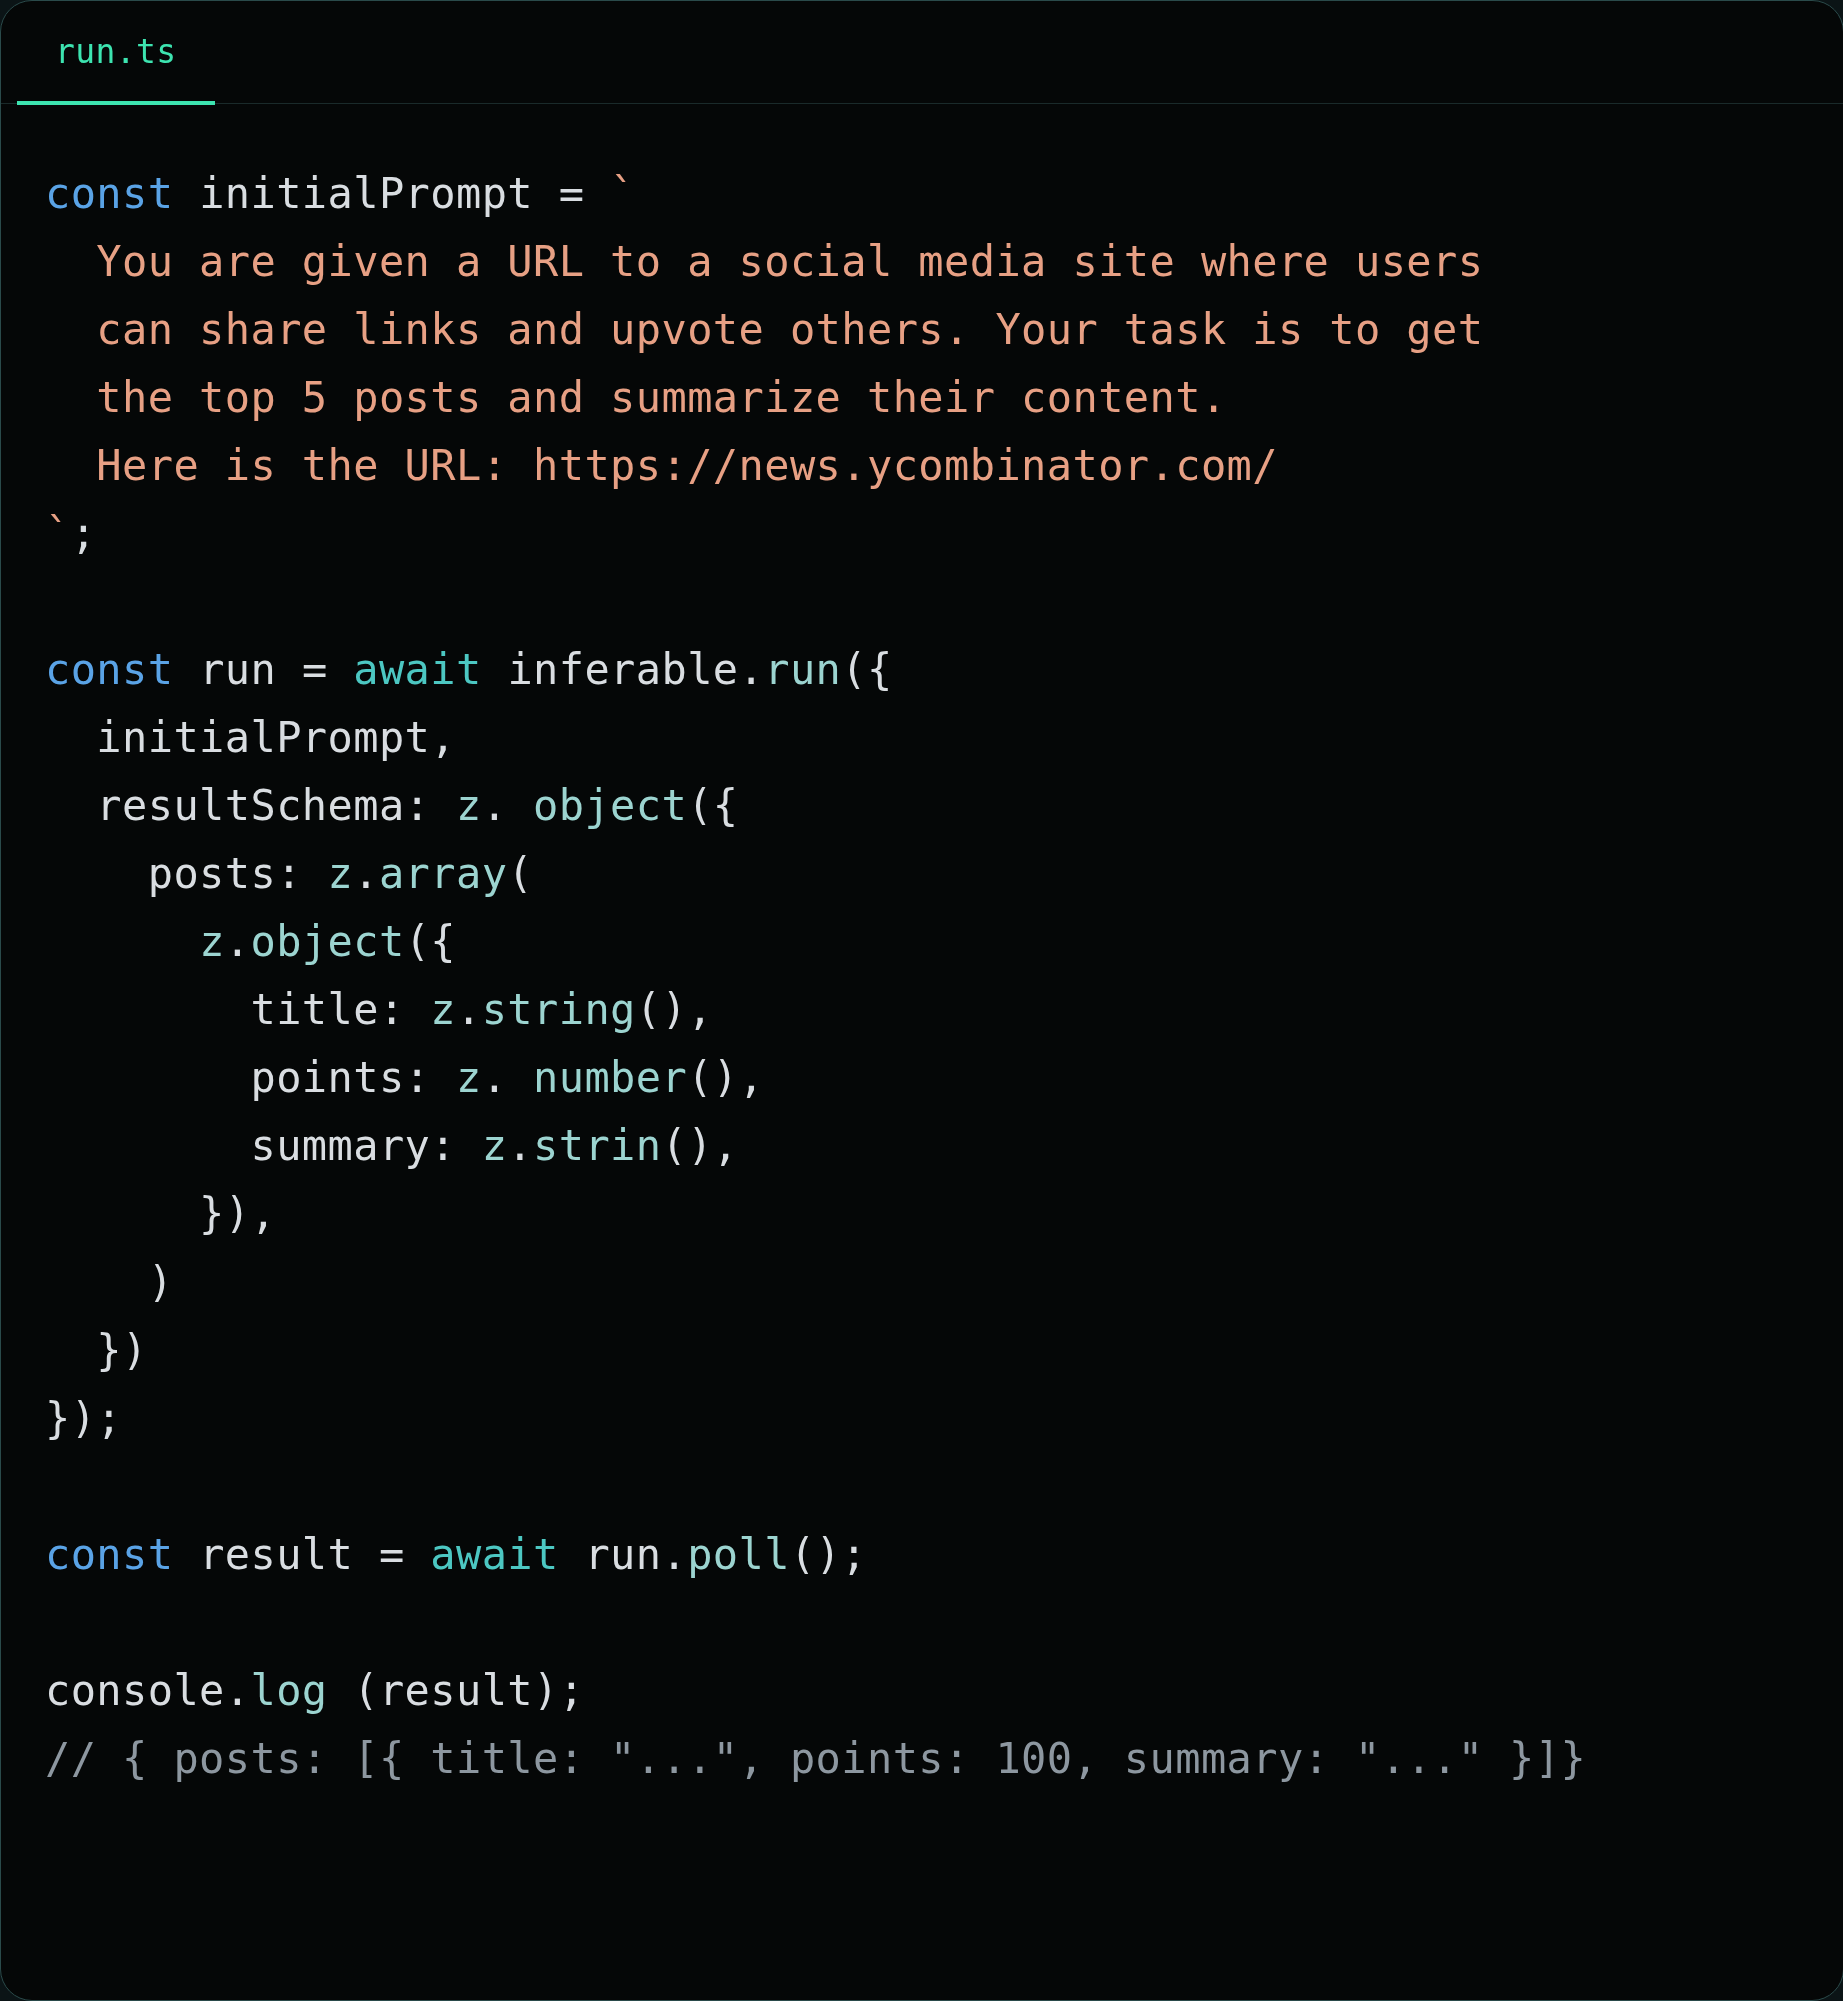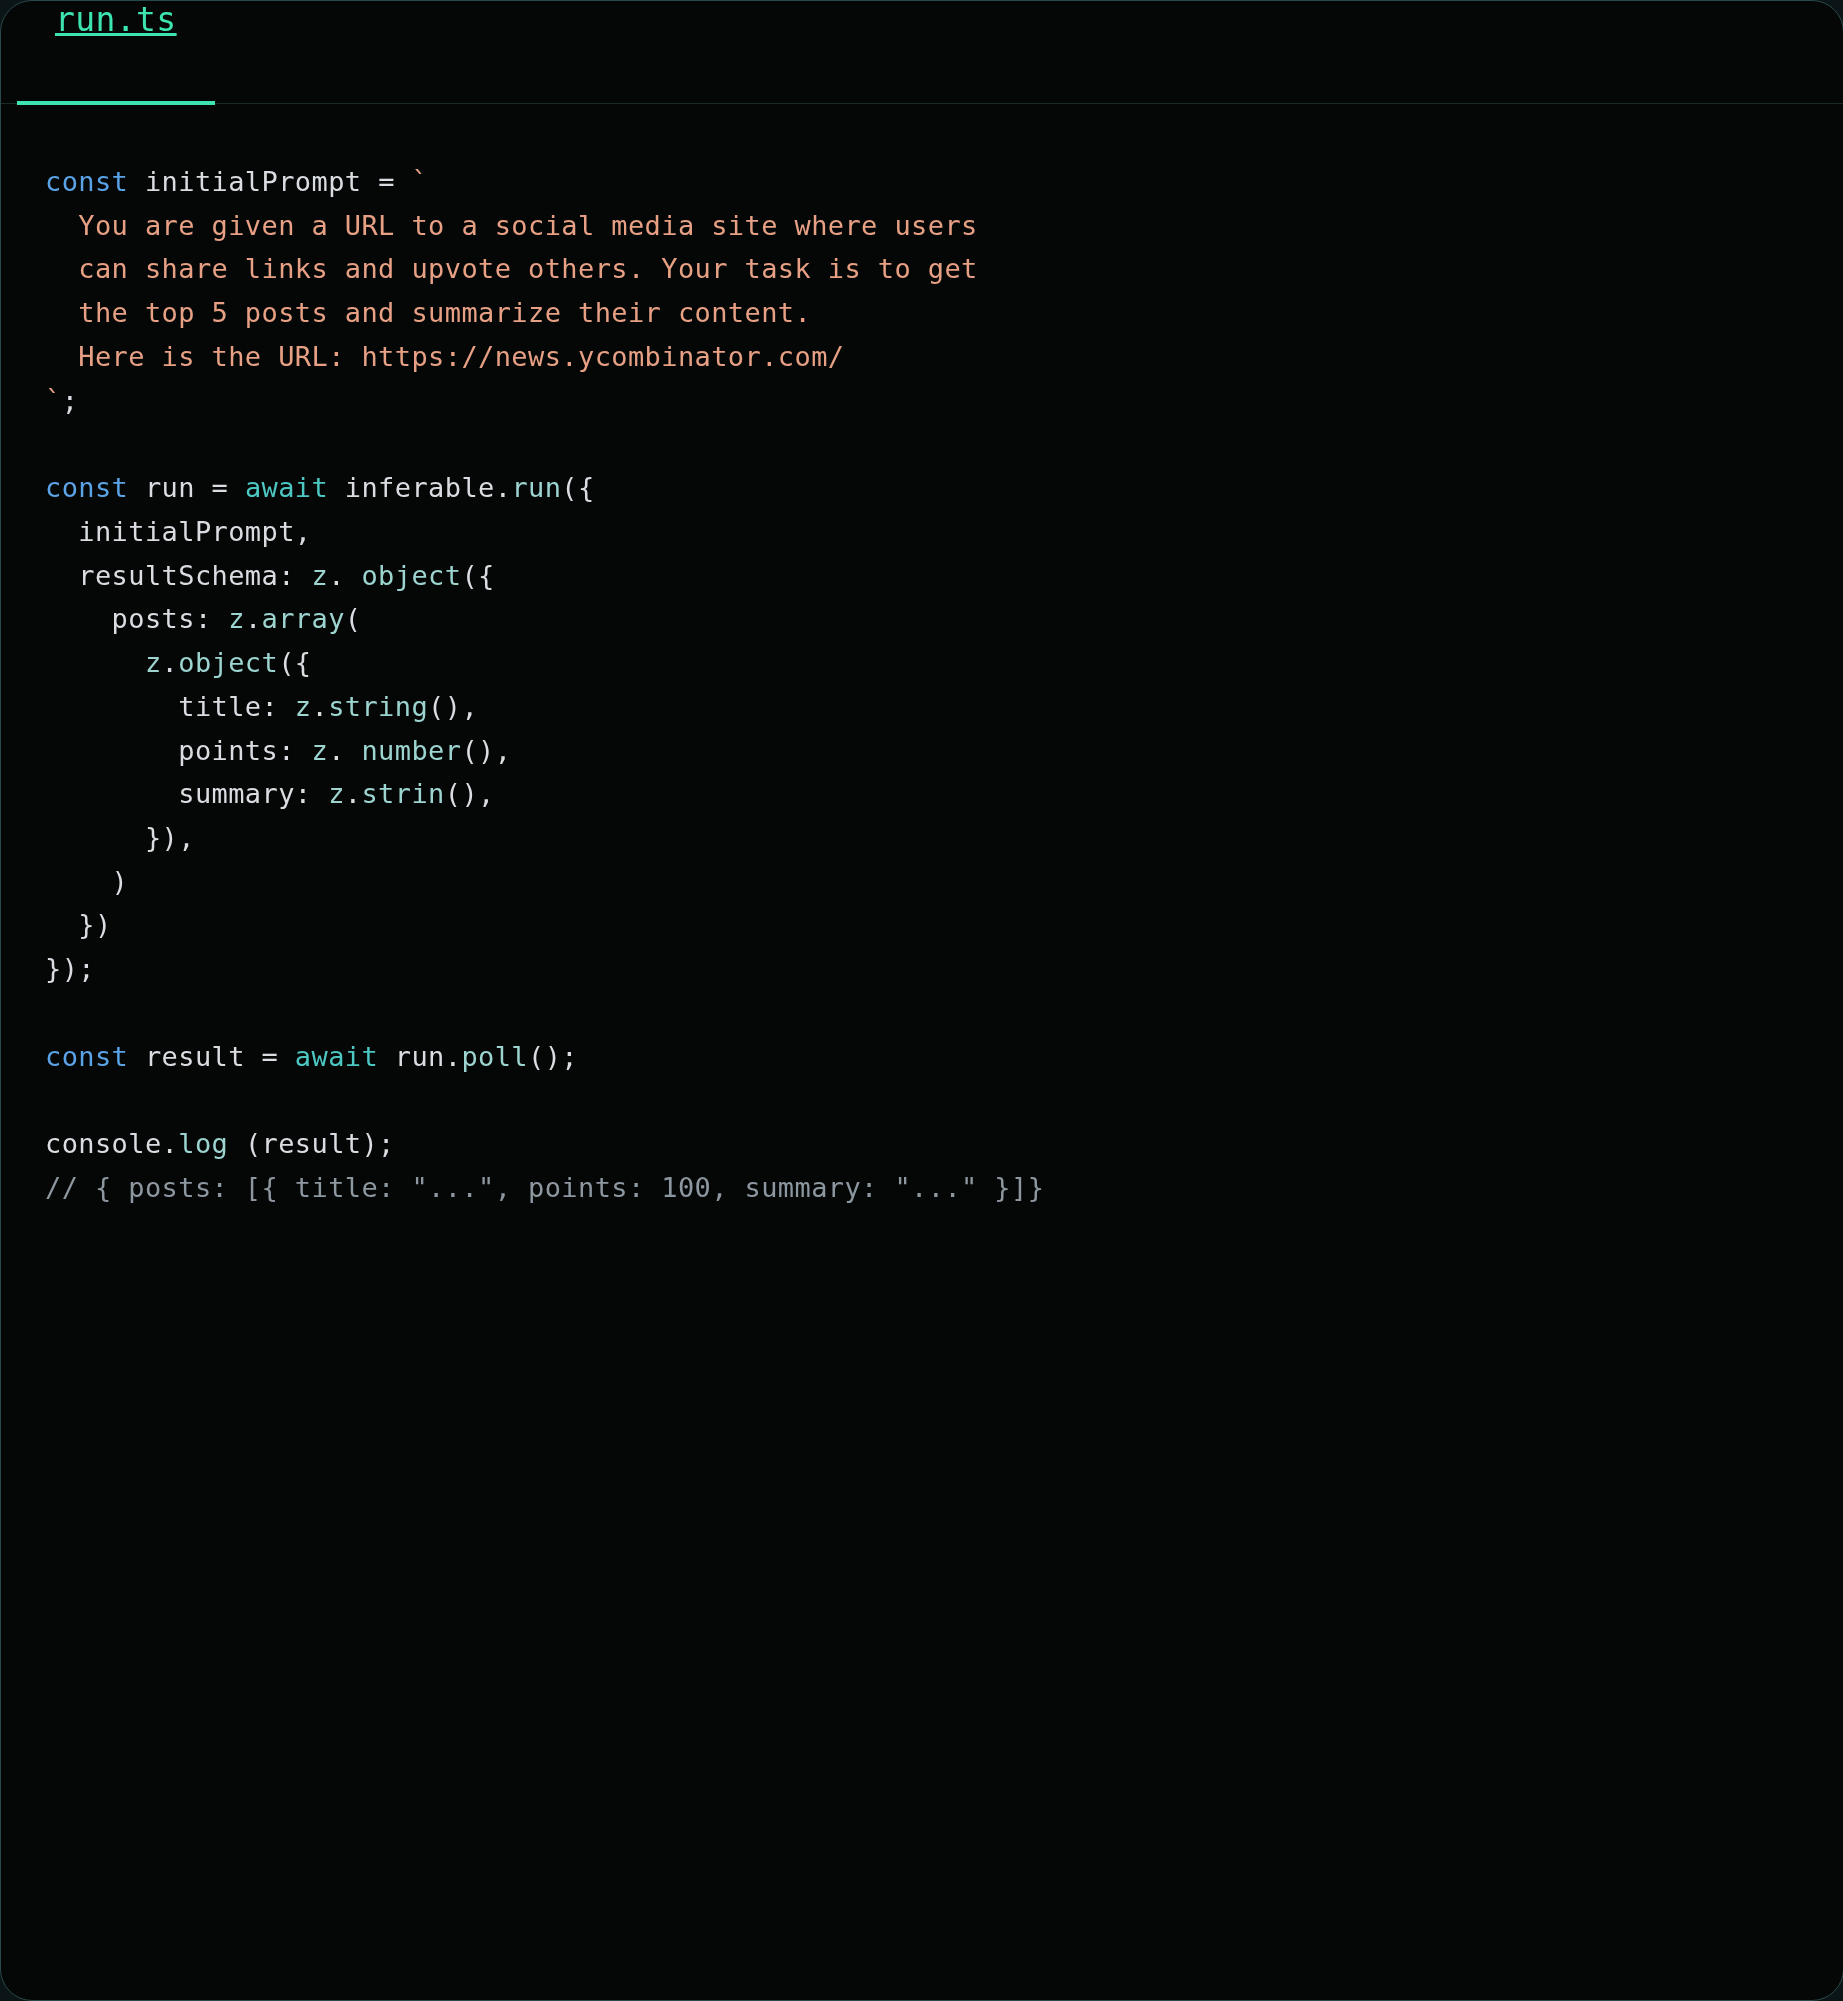--- a/index.html
+++ b/index.html
@@ -23,40 +23,39 @@
     display: flex;
     align-items: flex-end;
     height: 103px;
     padding-left: 16px;
     border-bottom: 1.6px solid #1a2a2a;
   }
   .tab {
     height: 103px;
     padding: 0 38px;
     display: flex;
-    align-items: flex-start;
+    align-items: center;
     font-size: 33px;
     color: #3de4b0;
     font-weight: 400;
     position: relative;
     letter-spacing: 0.4px;
-    text-decoration: underline;
   }
   .tab.active::after {
     content: "";
     position: absolute;
     left: 0;
     right: 0;
     bottom: -1.6px;
     height: 3.2px;
     background: #3de4b0;
   }
   .code-area {
     padding: 56px 44px 44px 44px;
-    font-size: 27px;
+    font-size: 42px;
     line-height: 1.62;
     white-space: pre;
     letter-spacing: 0.4px;
     font-weight: 500;
     color: #d9dde1;
   }
   .kw     { color: #5aa3e6; }       
   .await  { color: #4cc7c2; }       
   .ident  { color: #d9dde1; }       
   .fn     { color: #9cd4d0; }       

